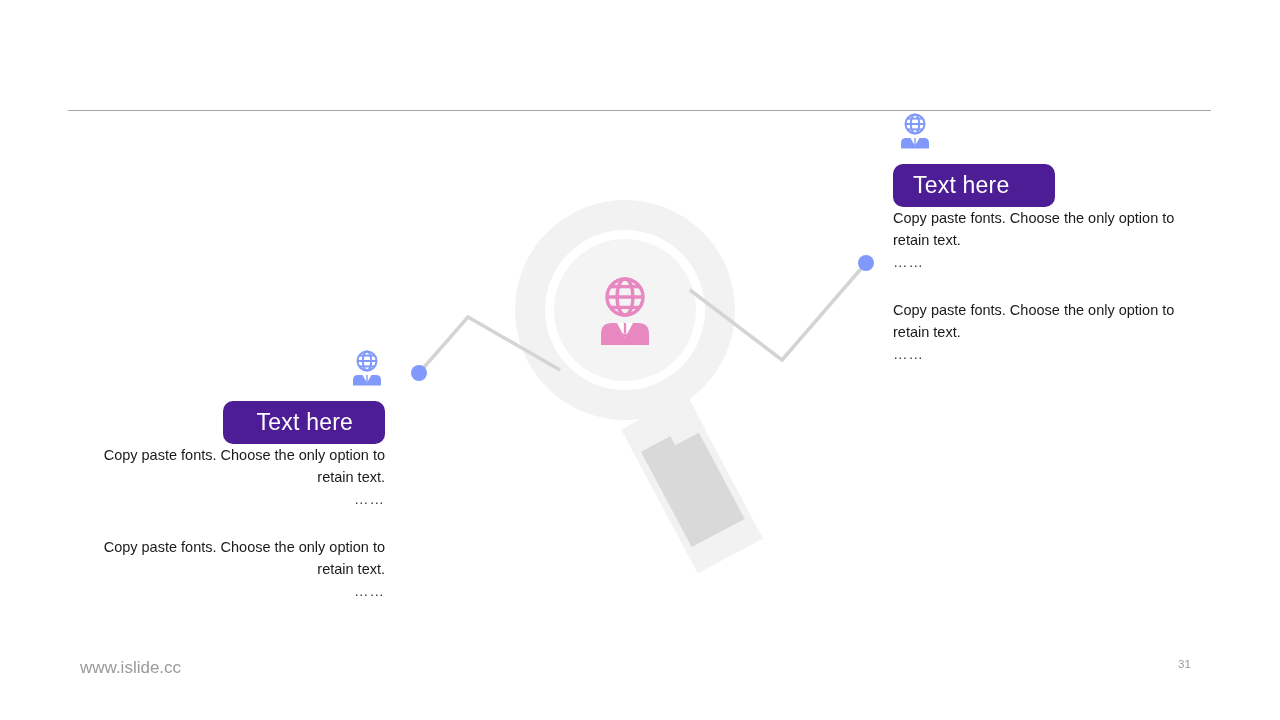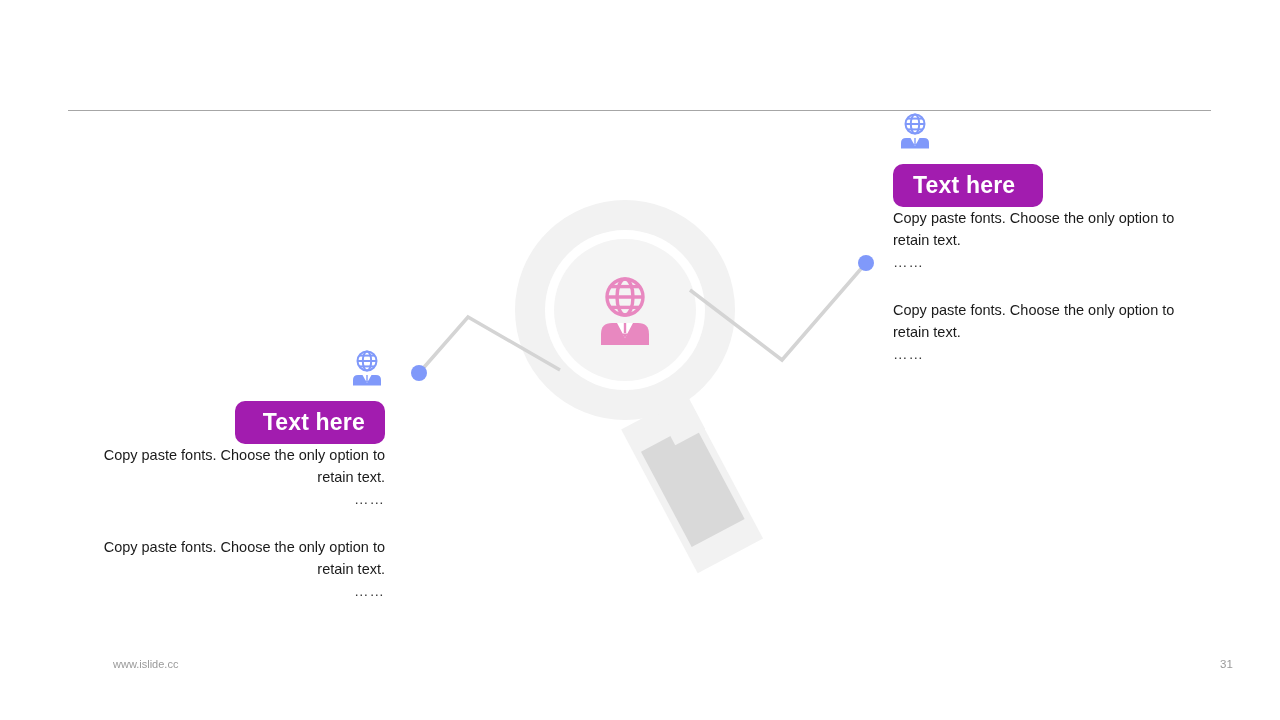--- a/index.html
+++ b/index.html
@@ -71,27 +71,27 @@
   .panel-icon {
     width: 34px;
     height: 36px;
     display: block;
   }
   .panel-left .panel-icon { margin-left: auto; margin-right: 1px; }
   .panel-right .panel-icon { margin-left: 5px; }
 
   .pill {
     display: inline-block;
-    background: #a21caf;
+    background: #4c1d95;
     border-radius: 10px;
     color: #ffffff;
     font-size: 23px;
-    font-weight: bold;
+    font-weight: normal;
     letter-spacing: 0.2px;
-    padding: 9px 20px 10px 20px;
+    padding: 9px 32px 10px 20px;
     line-height: 24px;
     min-width: 110px;
     box-sizing: content-box;
   }
   .panel-left .pill  { text-align: right; margin-top: 15px; width: 110px; }
   .panel-right .pill { text-align: left;  margin-top: 15px; width: 110px; }
 
   .body-block {
     font-size: 14.5px;
     line-height: 22px;
@@ -101,31 +101,29 @@
   .panel-right .body-block:first-of-type { margin-top: 32px; }
   .body-block + .body-block { margin-top: 26px; }
   .body-block p { margin: 0; }
   .body-dots { letter-spacing: 1px; color: #3a3a3a; }
 
   
   .footer-url {
     position: absolute;
     left: 80px;
     top: 658px;
-    font-size: 11px;
+    font-size: 17px;
     color: #9a9a9a;
-    margin-left: 33px;
   }
   .footer-page {
     position: absolute;
     left: 1178px;
     top: 658px;
     font-size: 11.5px;
     color: #9a9a9a;
-    margin-left: 42px;
   }
 </style>
 </head>
 <body>
 
 <div id="slide">
 
   <div class="top-rule"></div>
 
   <svg class="magnifier" viewBox="0 0 1280 720" xmlns="http://www.w3.org/2000/svg">

